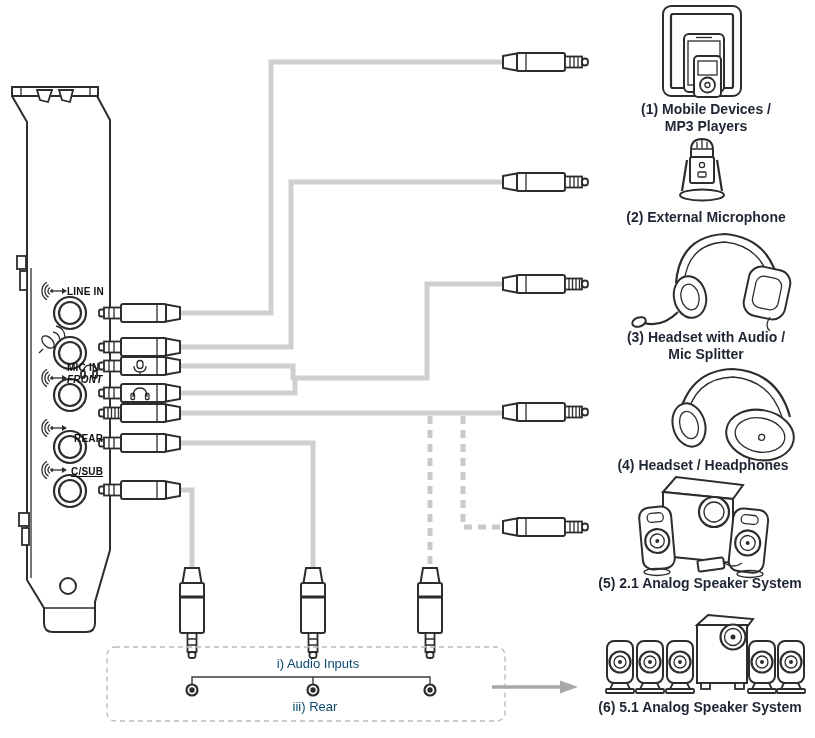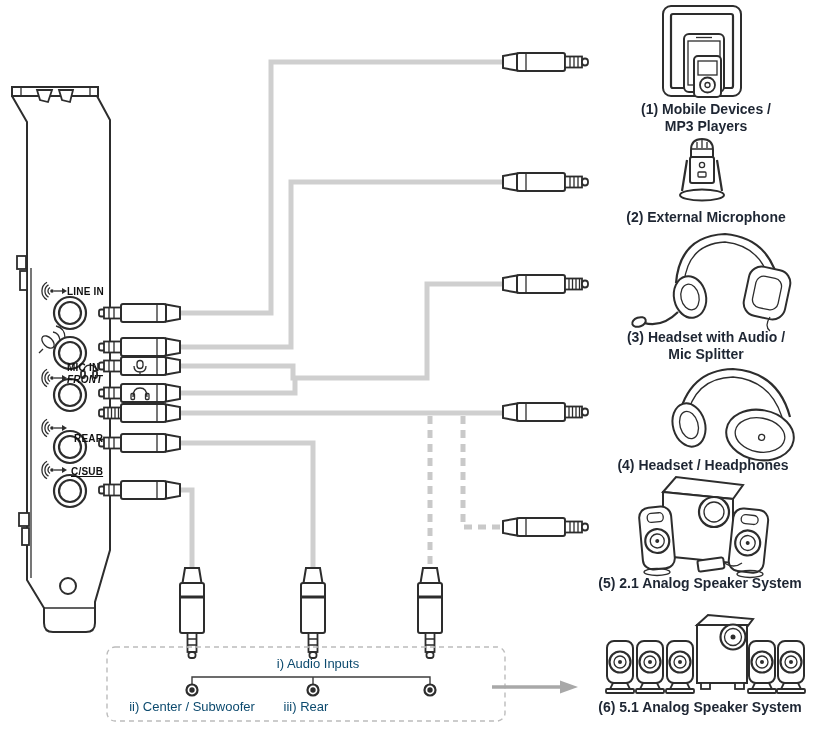--- a/index.html
+++ b/index.html
@@ -430,15 +430,14 @@
   <div class="lbl" style="left:570px;top:575px;">
     <div>(5) 2.1 Analog Speaker System</div>
     <div></div>
   </div>
   <div class="lbl" style="left:570px;top:699px;">
     <div>(6) 5.1 Analog Speaker System</div>
     <div></div>
   </div>
 
   <div class="boxlbl" style="left:208px;top:656px;">i) Audio Inputs</div>
-  <div class="boxlbl" style="left:82px;top:699px;">ii) Center / Subwoofer</div>
-  <div class="boxlbl" style="left:196px;top:699px;">iii) Rear</div>
+  <div class="boxlbl" style="left:205px;top:699px;">iii) Rear</div>
 </div>
 
 </body></html>

